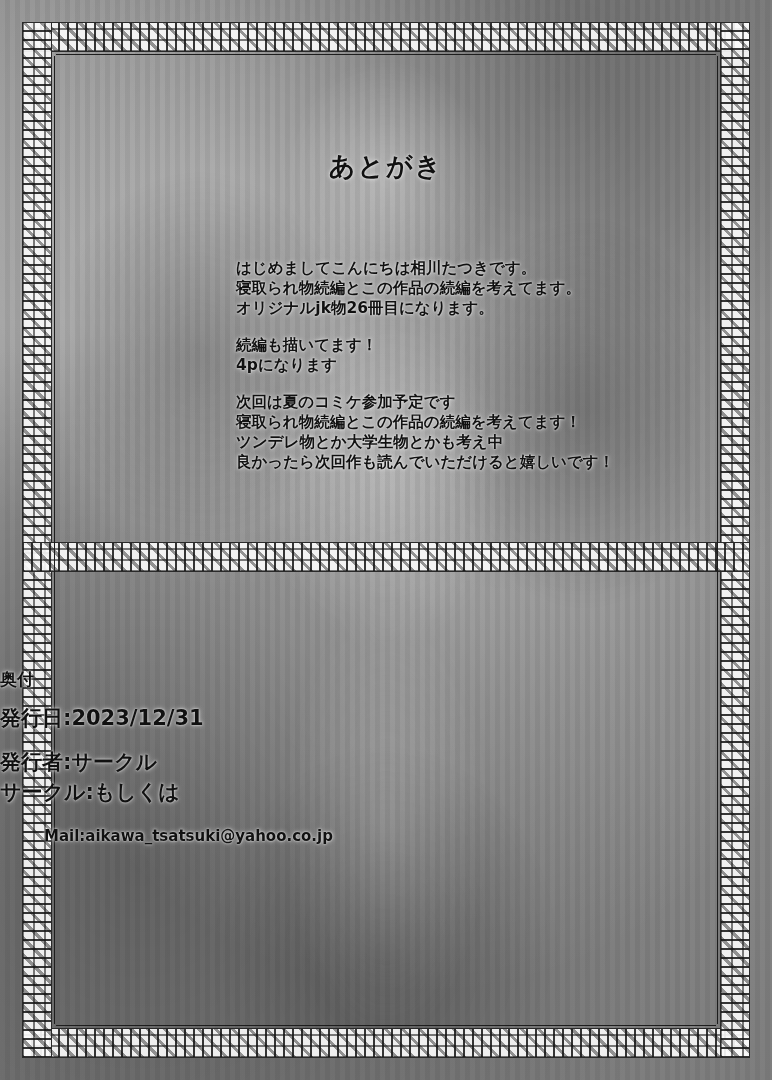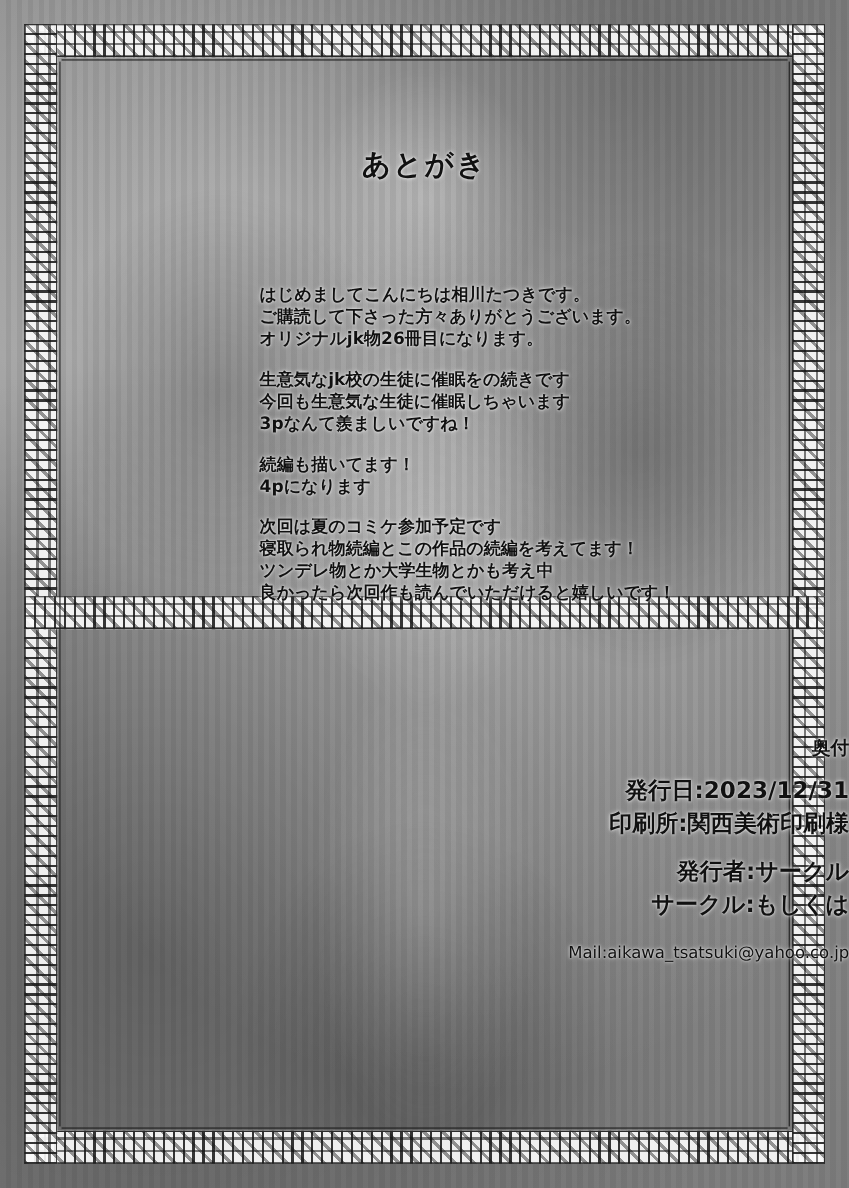--- a/index.html
+++ b/index.html
@@ -126,21 +126,21 @@
   .rule-h { height: 1px; left: 34px; right: 34px; }
   .rule-v { width: 1px; top: 34px; bottom: 34px; }
 
   
   .text-block {
     position: absolute;
     color: #111111;
     text-shadow: 0 0 2px rgba(255,255,255,0.85), 0 0 5px rgba(255,255,255,0.65);
   }
   .afterword-title {
-    top: 132px;
+    top: 149px;
     left: 0;
     width: 100%;
     text-align: center;
     font-size: 26px;
     font-weight: bold;
     letter-spacing: 2px;
   }
   .afterword-body {
     top: 258px;
     left: 236px;
@@ -149,36 +149,37 @@
     line-height: 20px;
     font-weight: bold;
   }
   .afterword-body p { margin: 0 0 17px 0; }
   .afterword-body p.tight { margin-bottom: 16px; }
 
   .colophon {
     top: 668px;
     left: 0;
     width: 100%;
-    text-align: right;
+    text-align: left;
   }
   .colophon .c-title {
     font-size: 17px;
     font-weight: bold;
     margin-bottom: 12px;
   }
   .colophon .c-line {
     font-size: 21px;
     font-weight: bold;
     line-height: 30px;
   }
   .colophon .c-line.small {
     font-size: 15px;
-    font-weight: normal;
+    font-weight: bold;
     line-height: 31px;
+    padding-left: 44px;
   }
   .colophon .gap { height: 14px; }
 </style>
 </head>
 <body>
 
 <div id="page">
 
   <div class="bg-wash"></div>
   <div class="figure-shadow"></div>
@@ -194,37 +195,33 @@
     <div class="rule rule-h" style="top:32px;"></div>
     <div class="rule rule-h" style="bottom:32px;"></div>
     <div class="rule rule-v" style="left:32px;"></div>
     <div class="rule rule-v" style="right:32px;"></div>
   </div>
 
   <div class="text-block afterword-title">あとがき</div>
 
   <div class="text-block afterword-body">
     <p style="white-space: pre-line;">はじめましてこんにちは相川たつきです。
-ご購読して下さった方々ありがとうございます。
+寝取られ物続編とこの作品の続編を考えてます。
 オリジナルjk物26冊目になります。</p>
-    <p style="white-space: pre-line;">生意気なjk校の生徒に催眠をの続きです
-今回も生意気な生徒に催眠しちゃいます
-3pなんて羨ましいですね！</p>
     <p style="white-space: pre-line;">続編も描いてます！
 4pになります</p>
     <p class="tight" style="white-space: pre-line;">次回は夏のコミケ参加予定です
 寝取られ物続編とこの作品の続編を考えてます！
 ツンデレ物とか大学生物とかも考え中
 良かったら次回作も読んでいただけると嬉しいです！</p>
   </div>
 
   <div class="text-block colophon">
     <div class="c-title">奥付</div>
     <div class="c-line">発行日:2023/12/31</div>
-    <div class="c-line">印刷所:関西美術印刷様</div>
     <div class="gap"></div>
     <div class="c-line">発行者:サークル</div>
     <div class="c-line">サークル:もしくは</div>
     <div class="gap"></div>
     <div class="c-line small">Mail:aikawa_tsatsuki@yahoo.co.jp</div>
     <div class="gap"></div>
   </div>
 
 </div>
 

